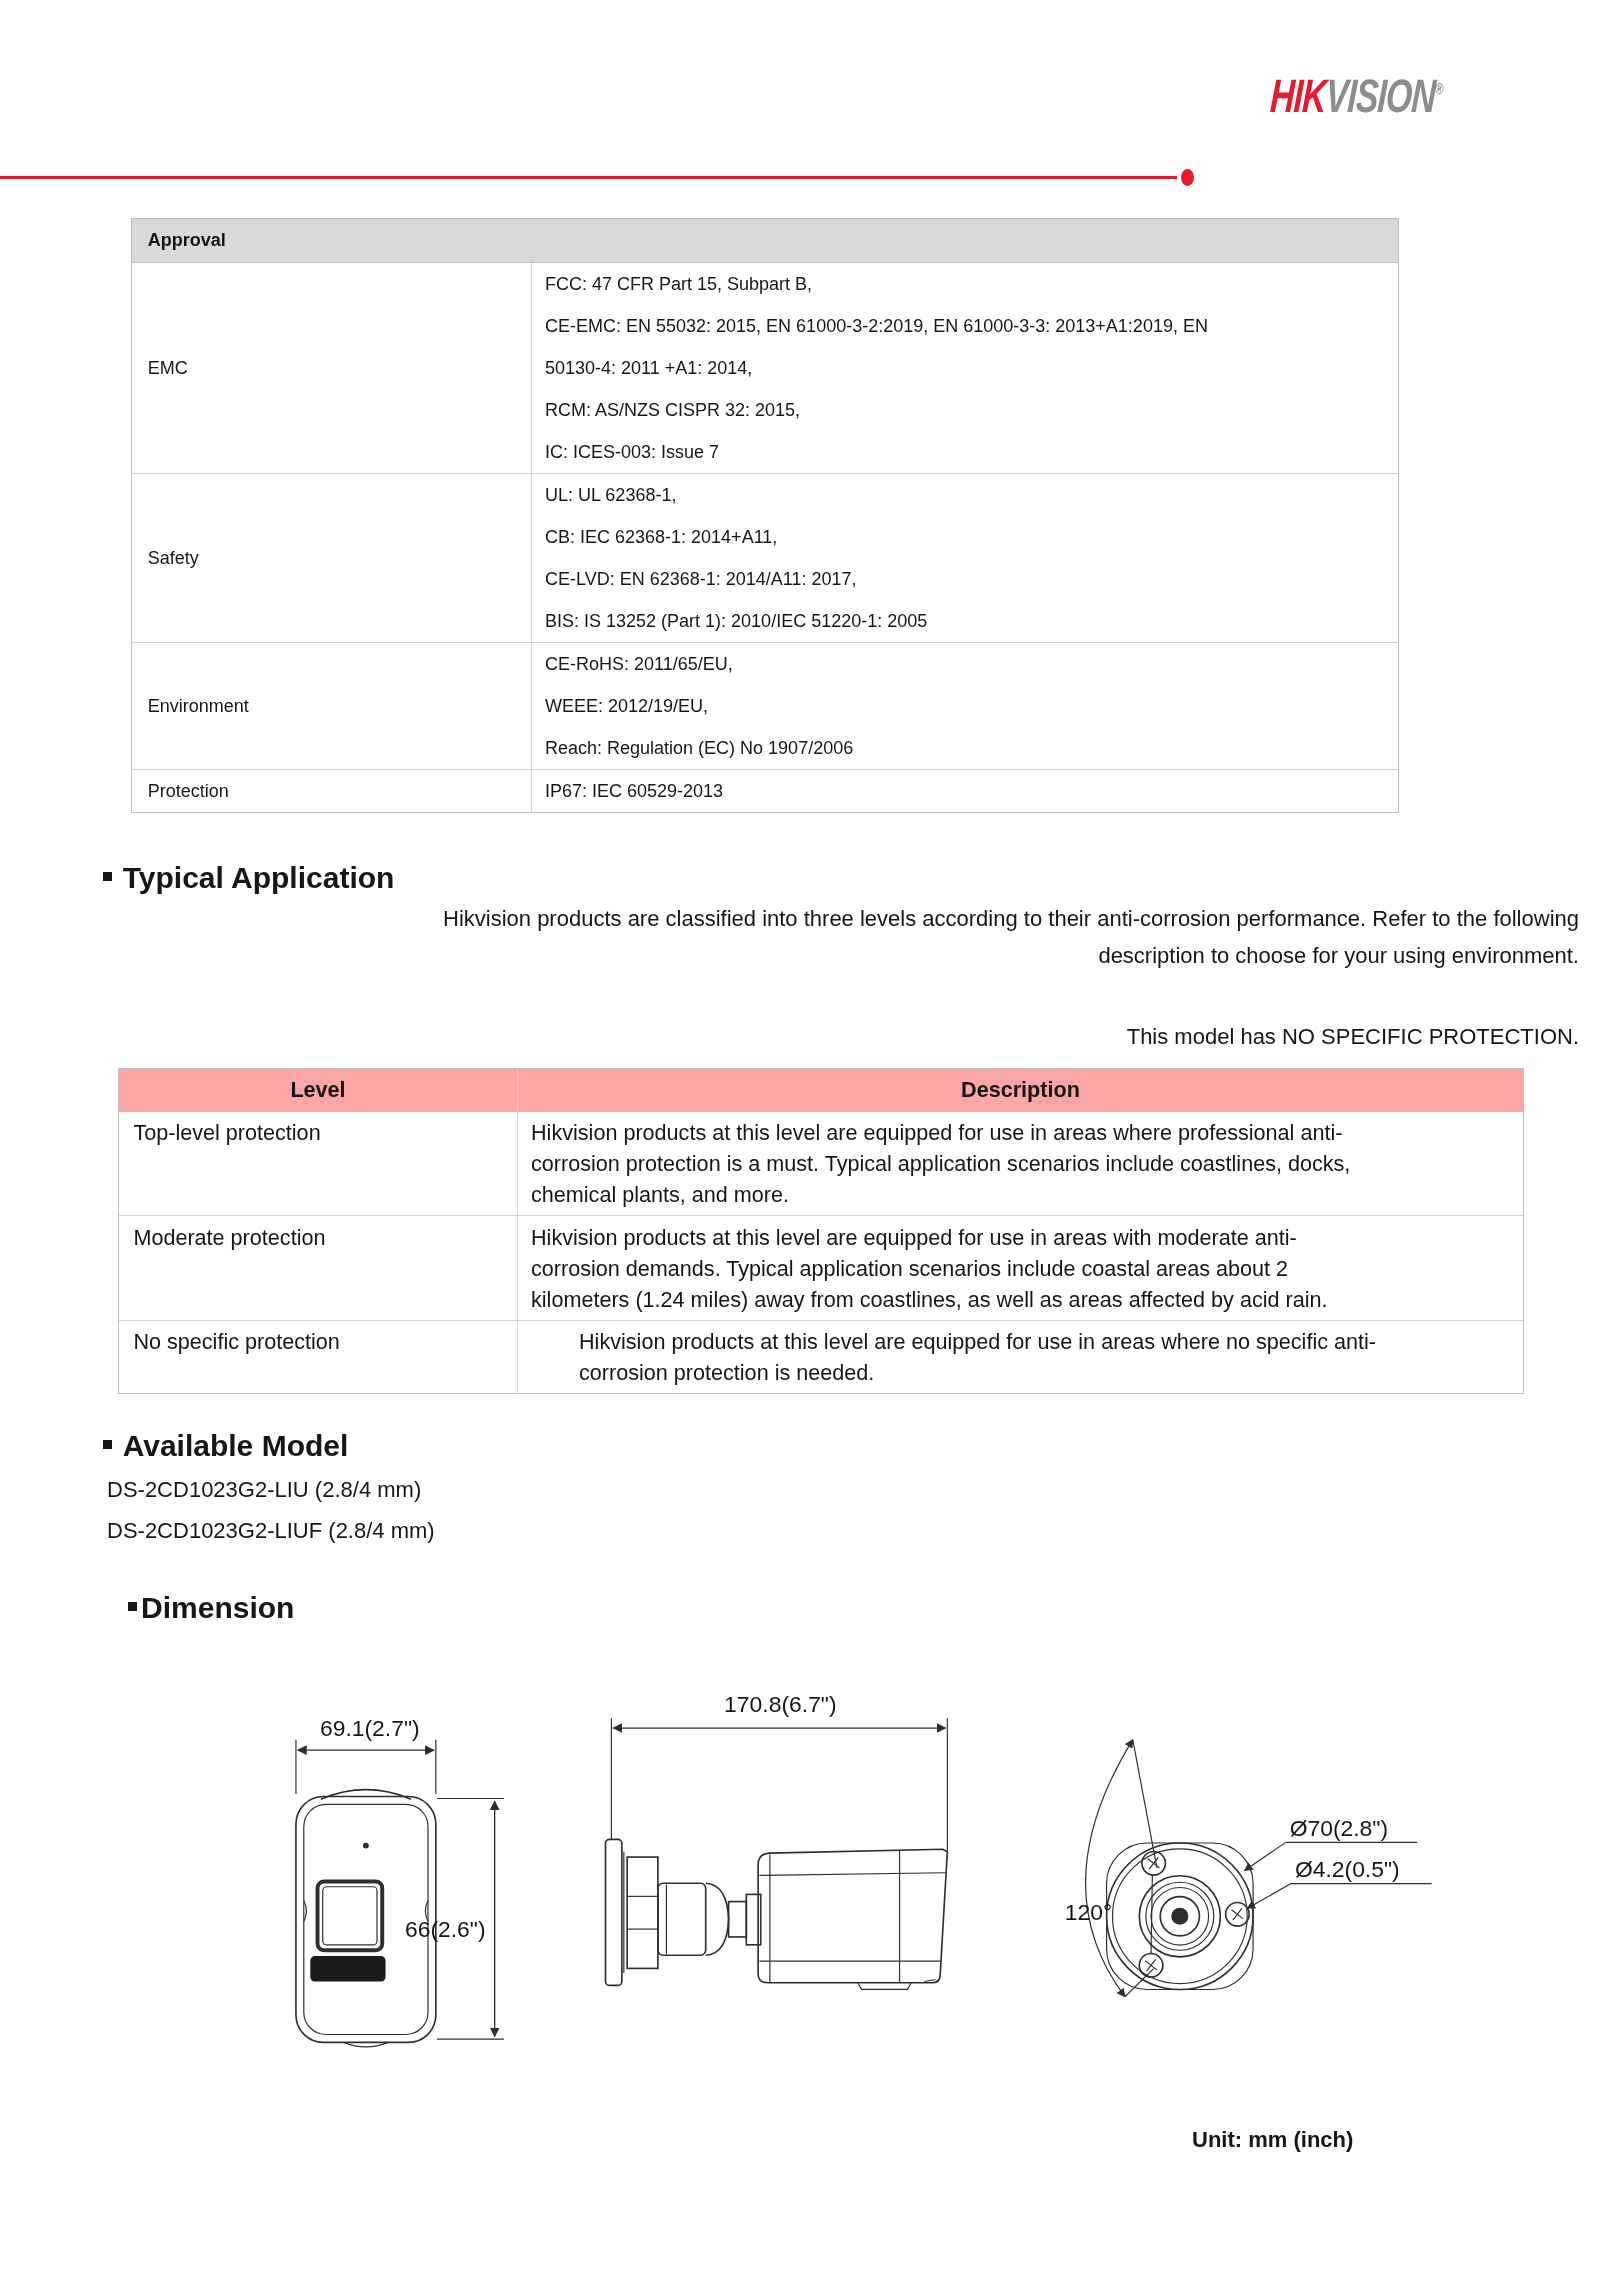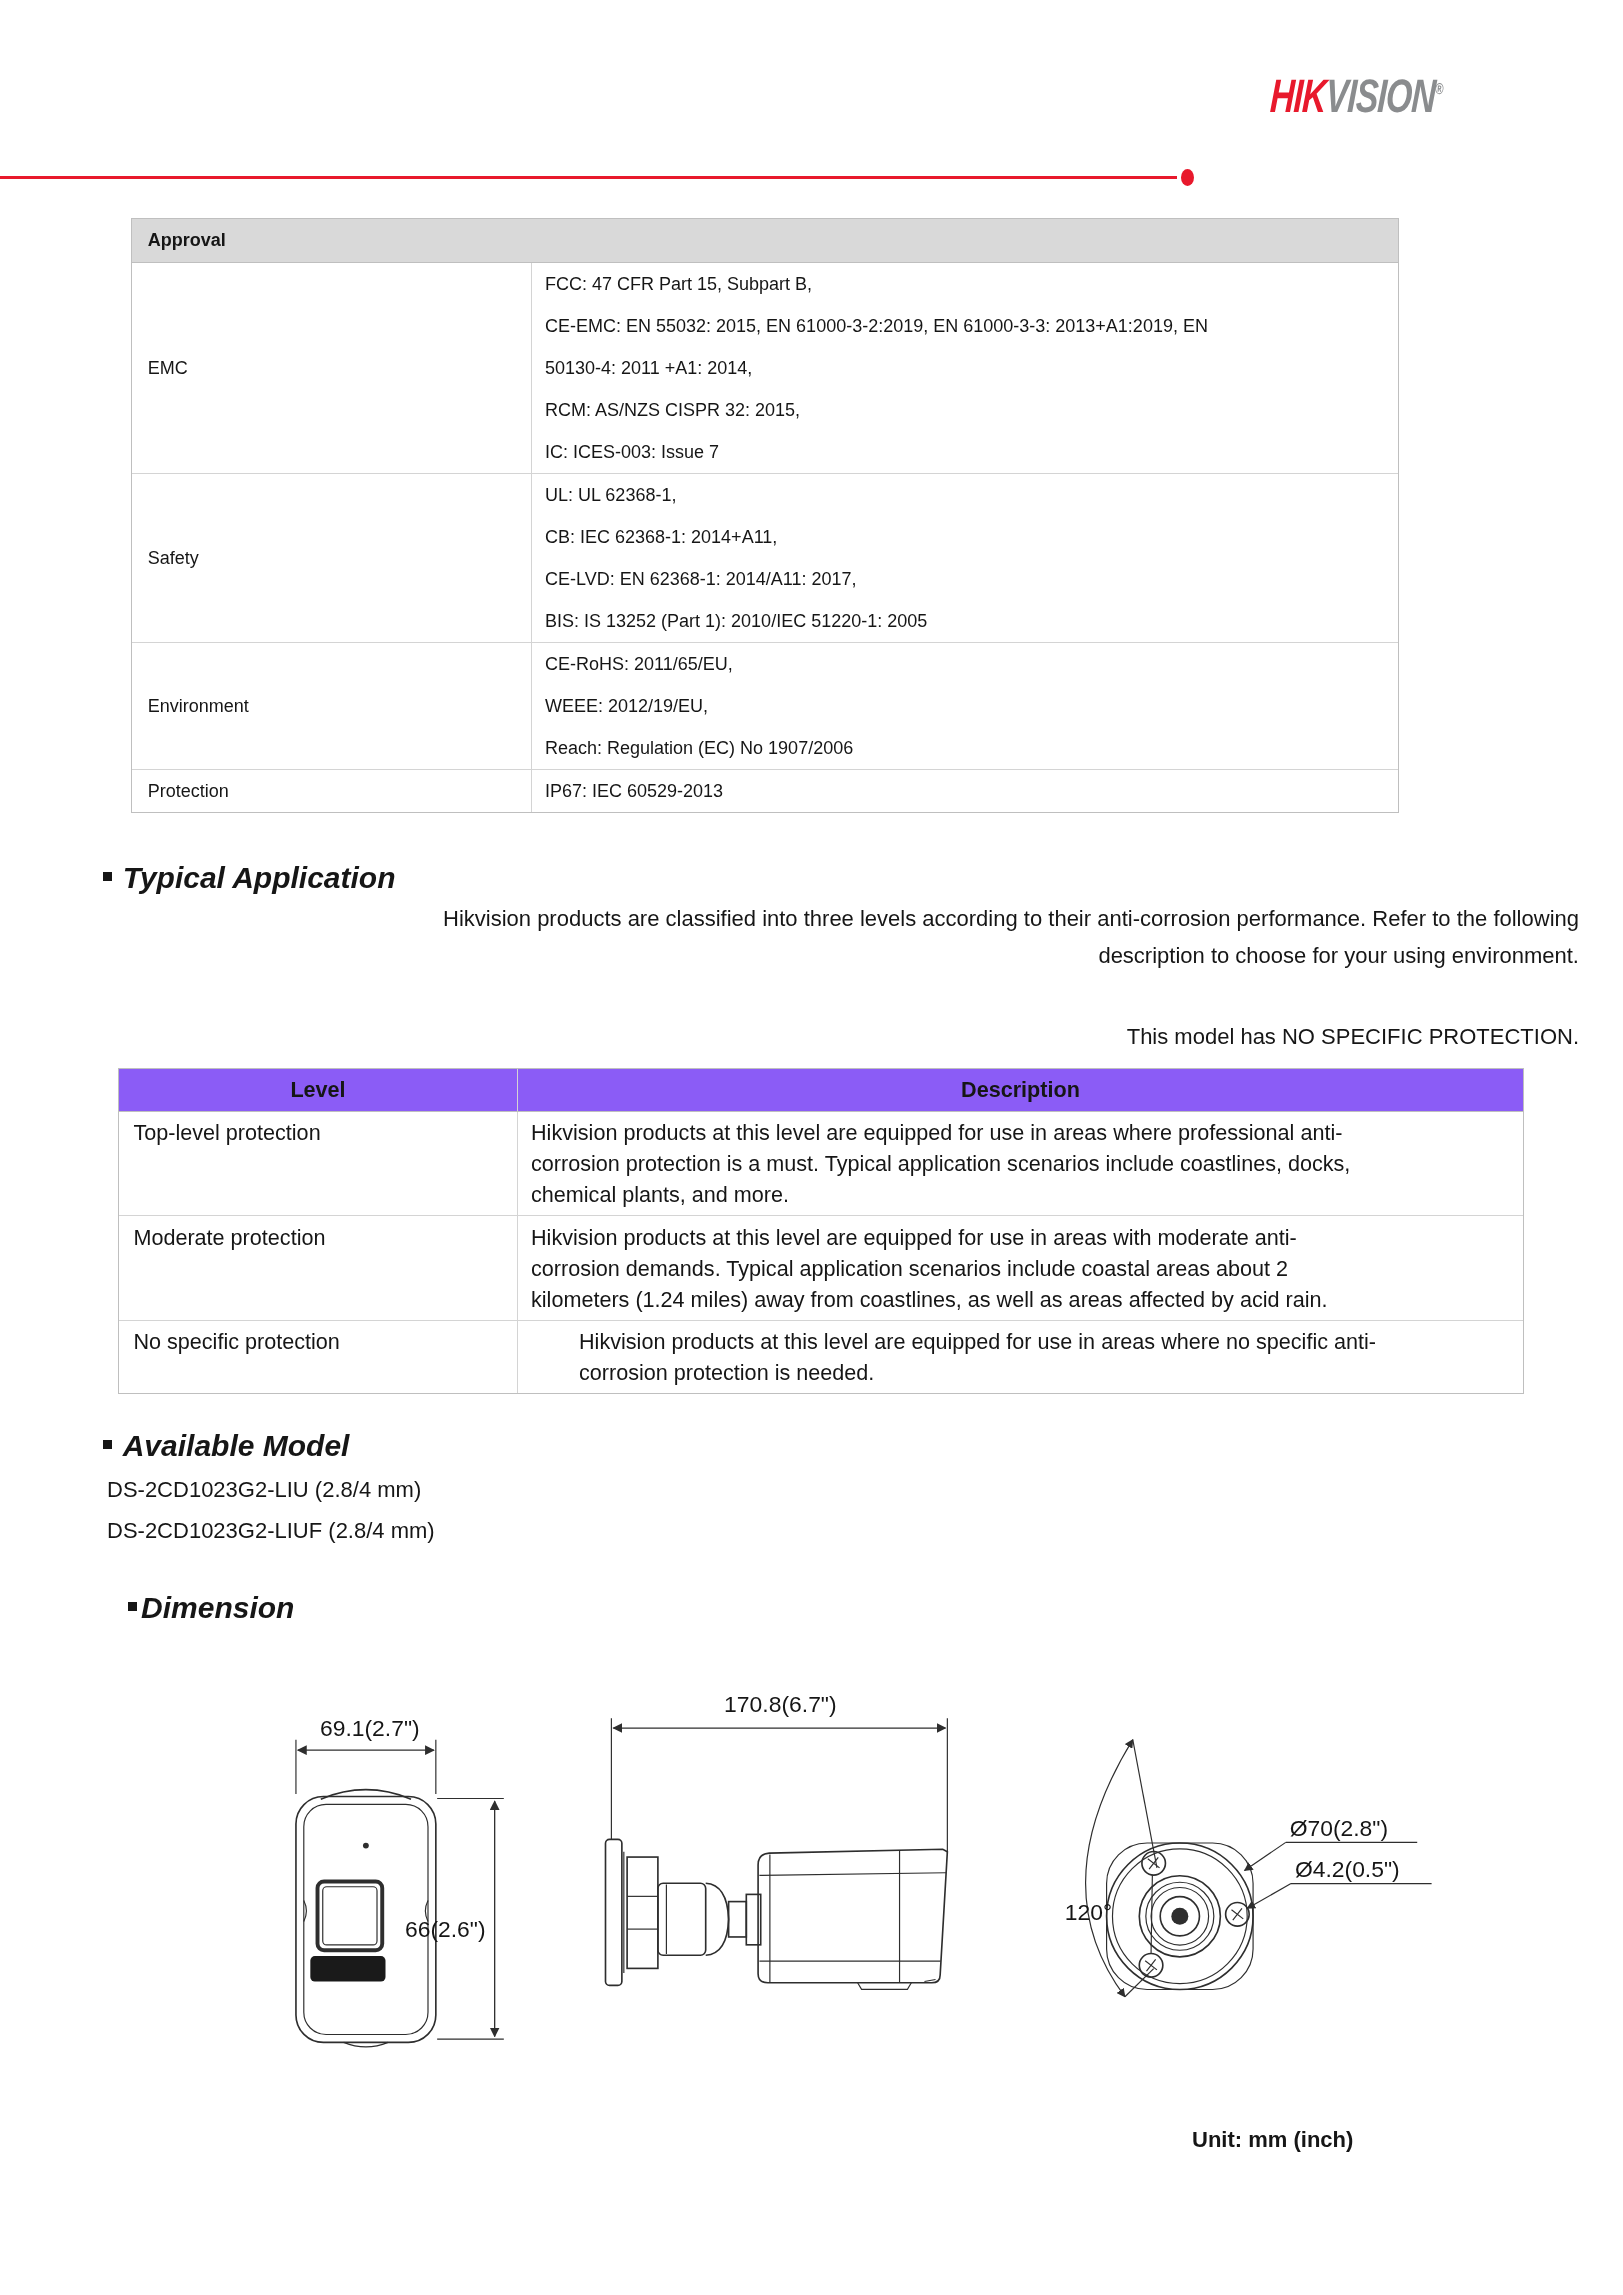--- a/index.html
+++ b/index.html
@@ -49,38 +49,38 @@
     display:flex; align-items:center;
     padding-left:15.7px;
   }
   .a-value {
     flex:1; padding-left:13px;
     line-height:42px;
     white-space:pre-line;
   }
 
   
-  .sec-heading { font-size:30px; font-weight:700; white-space:nowrap;font-style:italic; }
+  .sec-heading { font-size:30px; font-weight:700; white-space:nowrap; }
   .bullet {
     display:inline-block; width:9.2px; height:9.2px;
     background:#161616; margin-right:10.5px;
     vertical-align:middle; position:relative; top:-3.9px;
   }
   .bullet.tight { margin-right:3.9px; }
 
   .body-text { font-size:22px; line-height:37px; white-space:pre-line;text-align:right; }
 
   
   #level-table {
     left:118px; top:1068px; width:1406px;
     border:0.7px solid #bfbfbf;
     font-size:21.6px;
     box-sizing:border-box;
   }
-  .l-header { display:flex; background:#8b5cf6; font-weight:700; border-bottom:0.7px solid #bfbfbf; }
+  .l-header { display:flex; background:#fca5a5; font-weight:700; border-bottom:0.7px solid #bfbfbf; }
   .l-header > div { height:42px; line-height:42px; text-align:center; }
   .l-col1 { flex:0 0 399px; width:399px; box-sizing:border-box; border-right:0.7px solid #d4d4d4; }
   .l-col2 { flex:1; }
   .l-row { display:flex; border-bottom:0.7px solid #d4d4d4; }
   .l-row:last-child { border-bottom:none;gap:48px; }
   .l-level { padding:5.2px 0 5.2px 14.4px; line-height:31px; }
   .l-desc  { padding:5.2px 0 5.2px 13px; line-height:31px; white-space:pre-line; }
 
   
   #model-list { font-size:22px; line-height:41px; }

